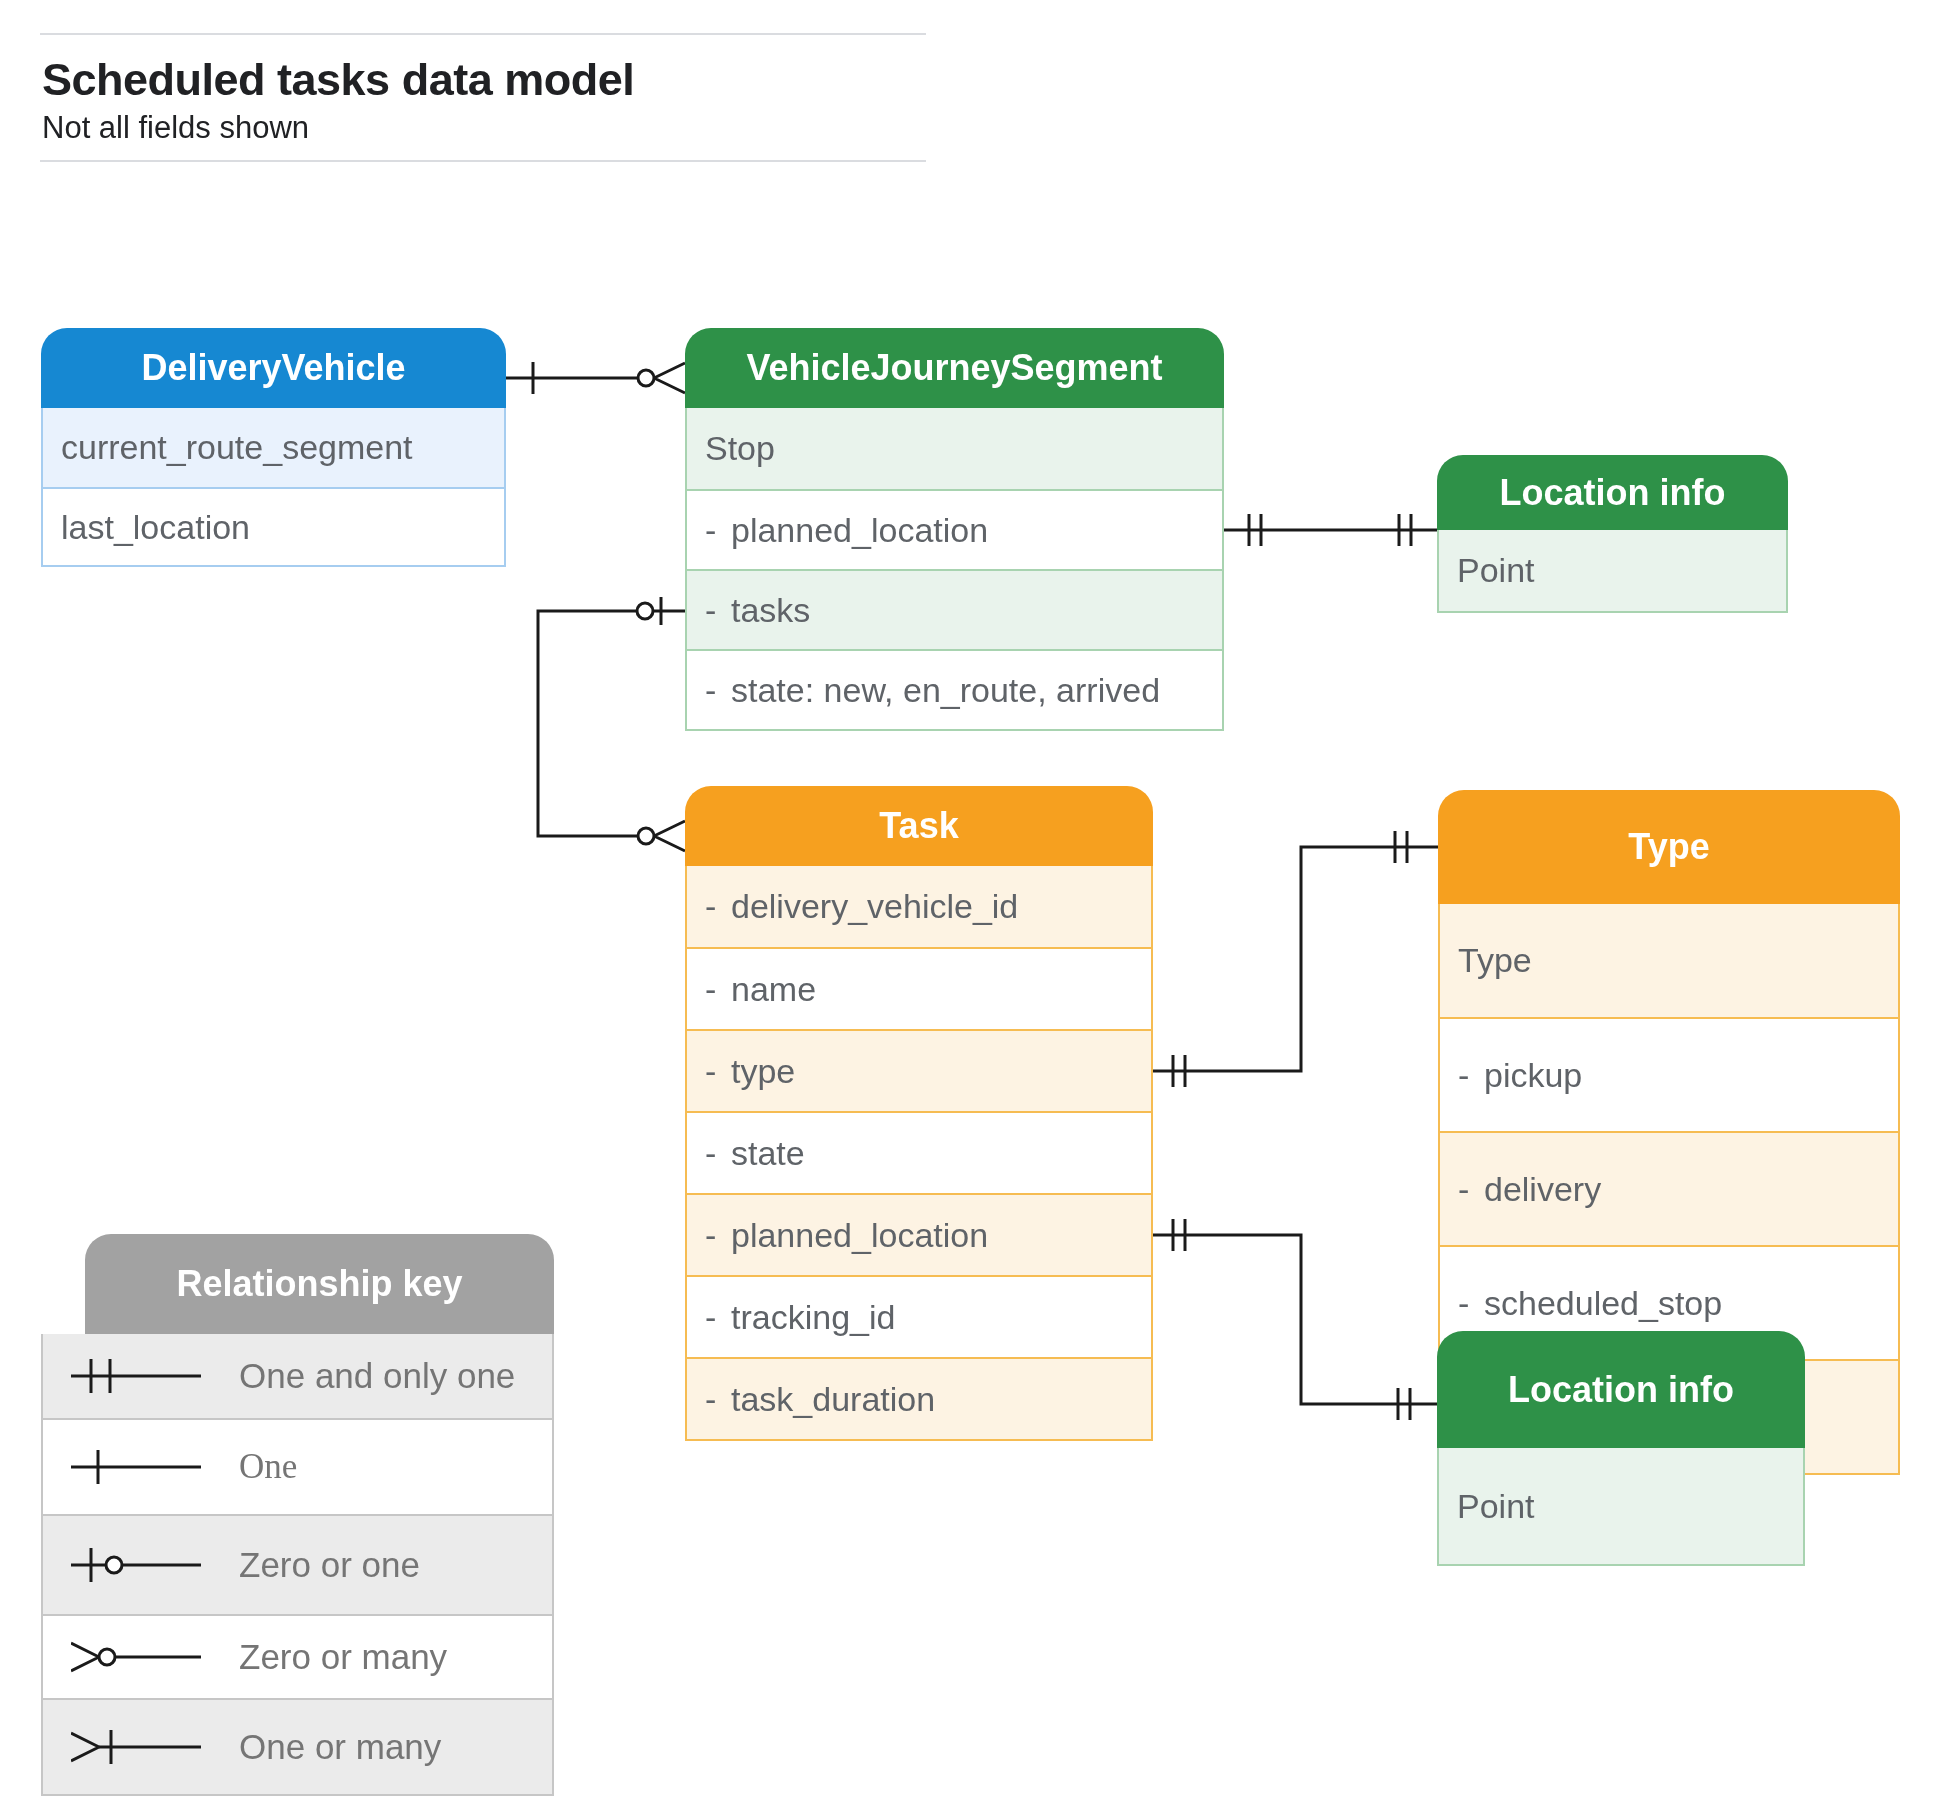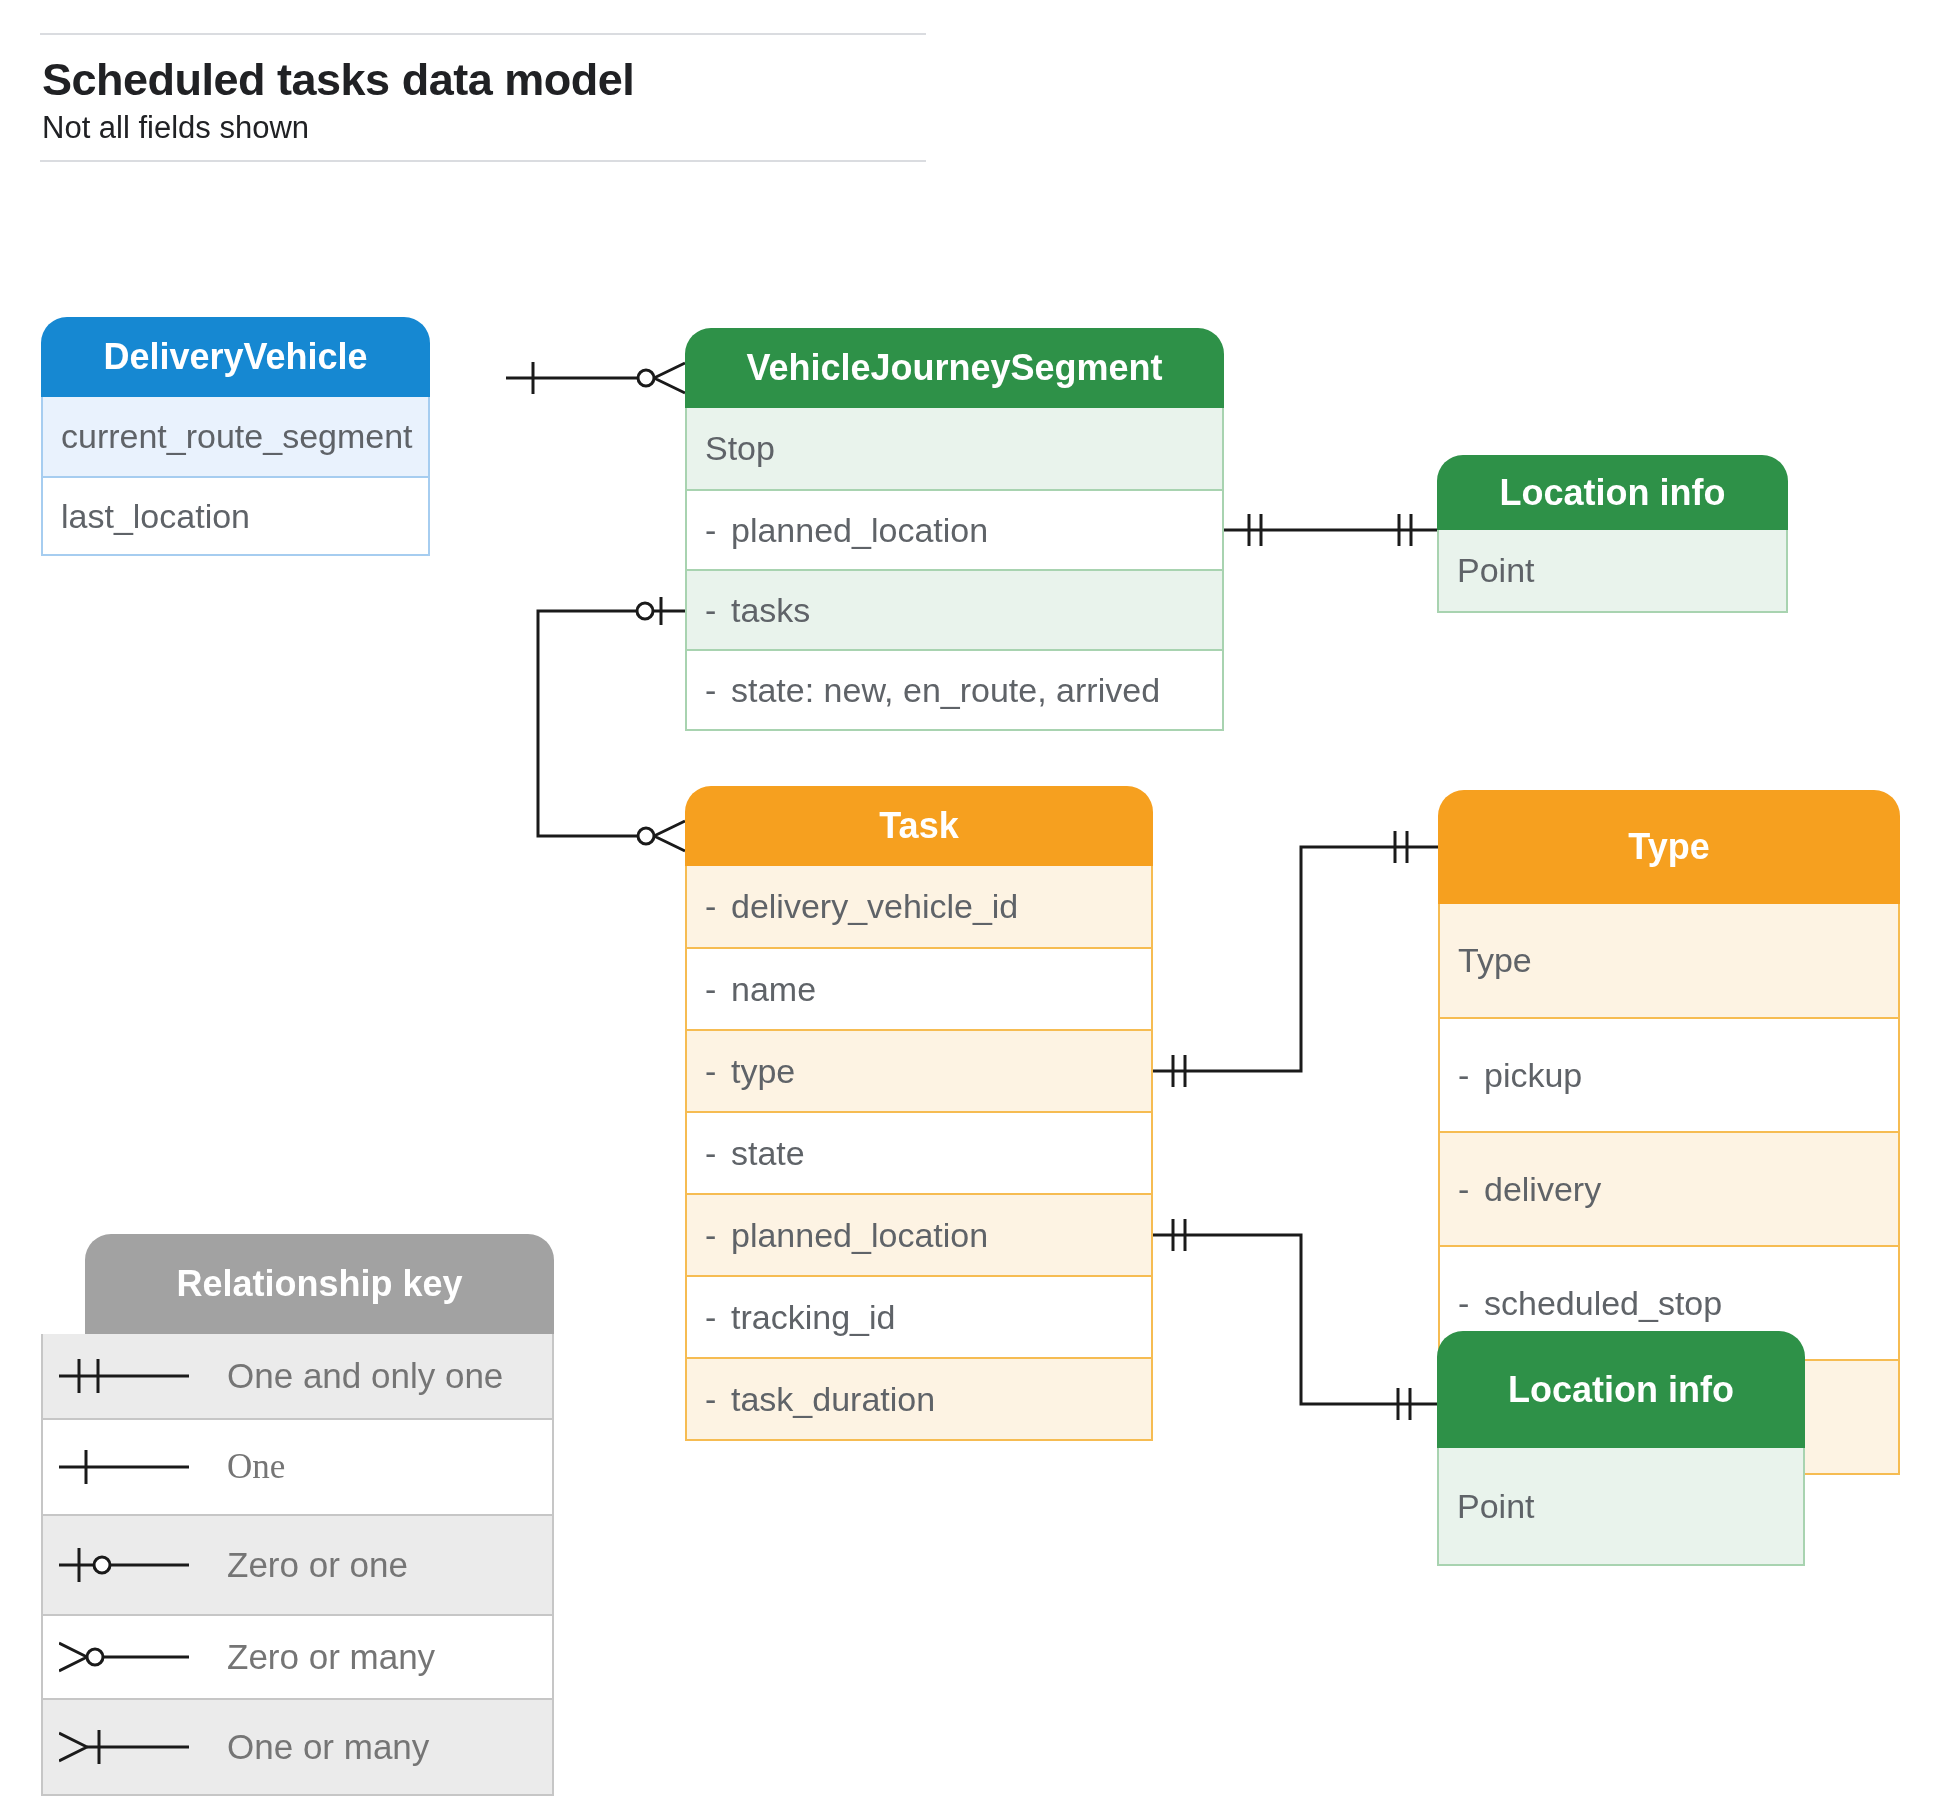--- a/index.html
+++ b/index.html
@@ -42,21 +42,21 @@
   
   .orange .t-header{background:var(--orange-header);}
   .orange .t-body{border-color:var(--orange-border);}
   .orange .t-row + .t-row{border-top-color:var(--orange-border);}
   .orange .tint{background:var(--orange-tint);}
   
   .gray .t-header{background:var(--gray-header);margin-left:44px;}
   .gray .t-body{border-color:var(--gray-border);}
   .gray .t-row + .t-row{border-top-color:var(--gray-border);}
   .gray .tint{background:var(--gray-tint);}
-  .legend-row{padding-left:16px;}
+  .legend-row{padding-left:28px;}
   .legend-label{font-size:35px;color:var(--legend-text);margin-left:18px;}
   .sym{flex:none;}
   .sym line,.sym path{stroke:var(--line);stroke-width:3;fill:none;}
   .sym circle{stroke:var(--line);stroke-width:3;fill:#ffffff;}
   #connectors{position:absolute;left:0;top:0;pointer-events:none;}
   #connectors line,#connectors path{stroke:var(--line);stroke-width:3;fill:none;}
   #connectors circle{stroke:var(--line);stroke-width:3;fill:#ffffff;}
 </style>
 </head>
 <body>
@@ -98,21 +98,21 @@
     </g>
     <g>
       <path d="M1153 1235 L1301 1235 L1301 1404 L1437 1404"></path>
       <line x1="1173" y1="1219" x2="1173" y2="1251"></line>
       <line x1="1185" y1="1219" x2="1185" y2="1251"></line>
       <line x1="1398" y1="1388" x2="1398" y2="1420"></line>
       <line x1="1410" y1="1388" x2="1410" y2="1420"></line>
     </g>
   </svg>
 
-  <div class="etable blue" style="left:41px;top:317px;width:389px;">
+  <div class="etable blue" style="left:41px;top:328px;width:465px;">
     <div class="t-header" style="height:80px;">
       <span>DeliveryVehicle</span>
     </div>
     <div class="t-body">
       <div class="t-row tint" style="height:79px;">
         <span class="dash"></span>
         <span>current_route_segment</span>
       </div>
       <div class="t-row" style="height:78px;">
         <span class="dash"></span>

